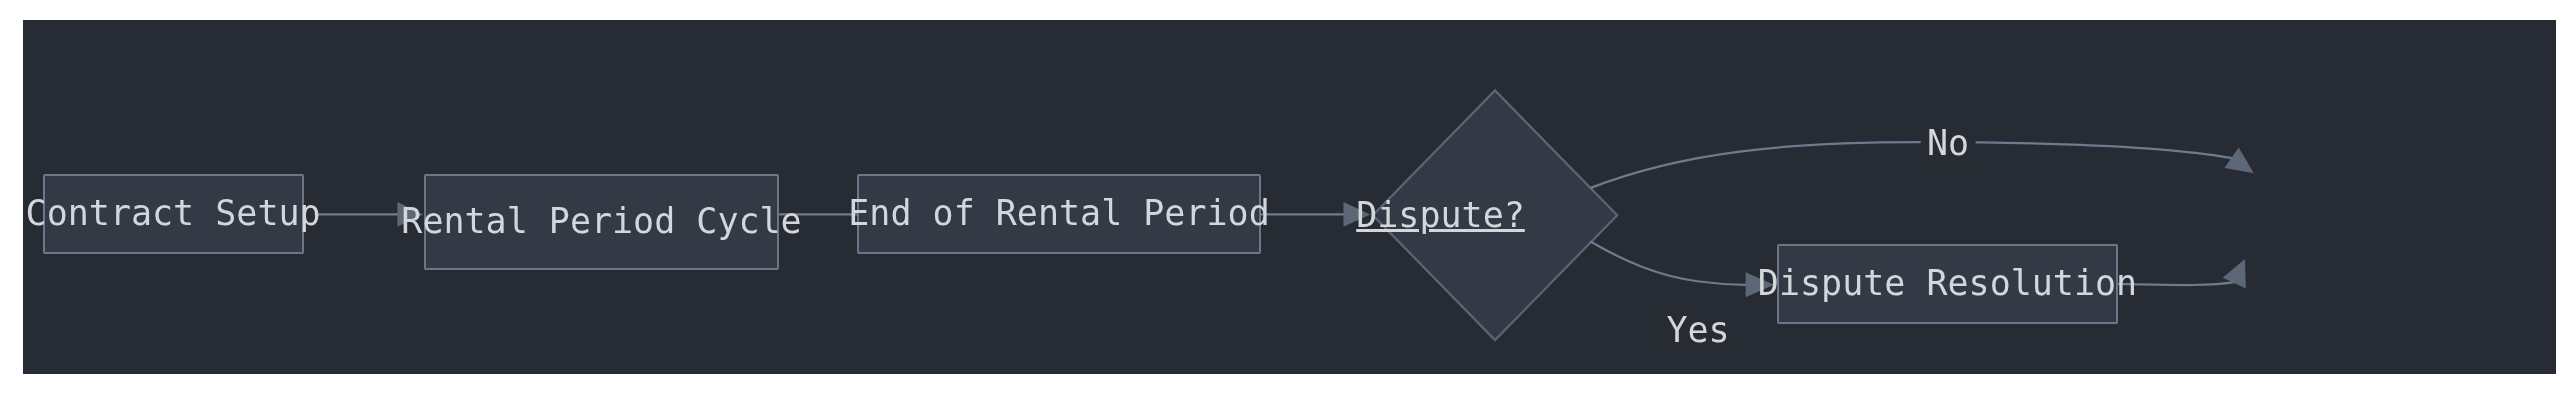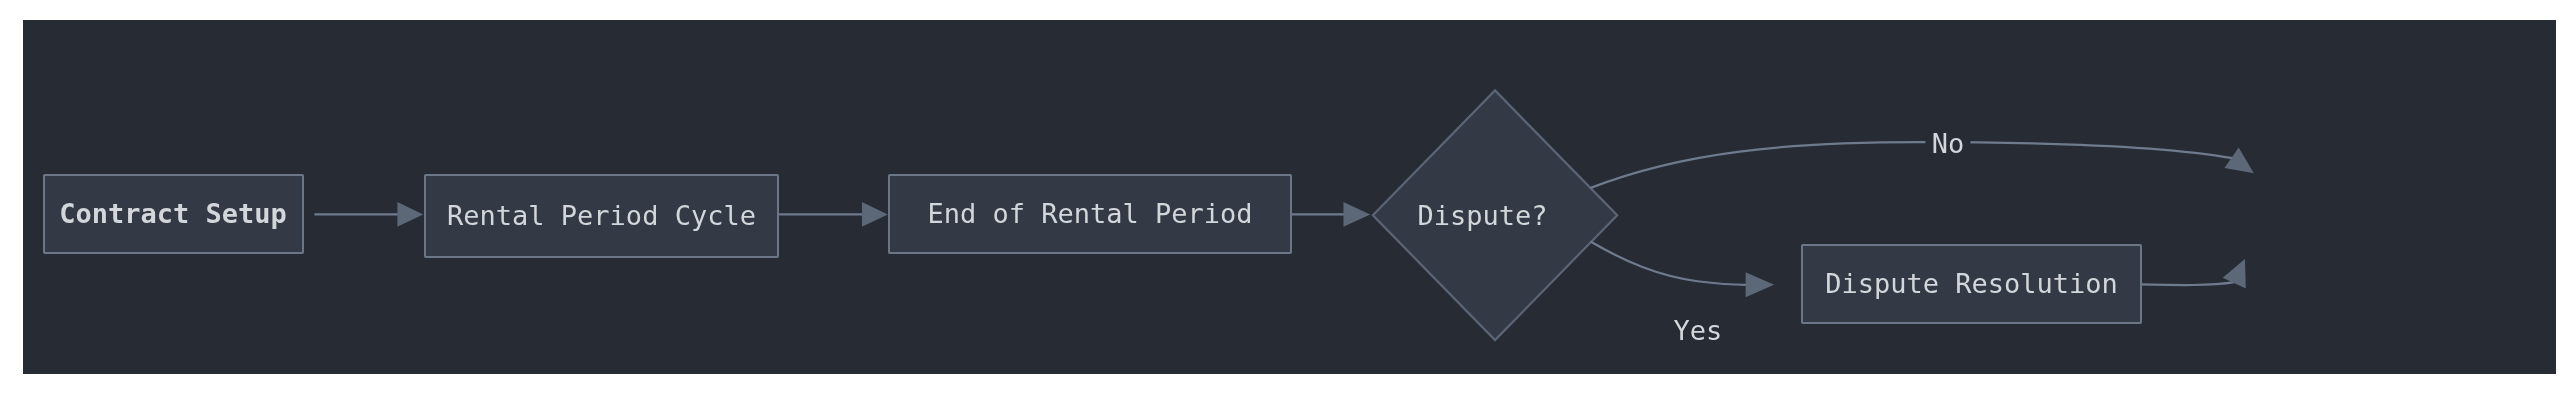--- a/index.html
+++ b/index.html
@@ -45,21 +45,21 @@
     box-sizing:border-box;
     background:var(--node-fill,#333a45);
     border:2.7px solid var(--node-border,#6b7787);
     border-radius:1.8px;
     display:flex;
     align-items:center;
     justify-content:center;
   }
   .node-label, .decision-label, .edge-label{
     color:var(--text,#d3d6da);
-    font-size:27px;
+    font-size:35px;
     line-height:1;
     white-space:nowrap;
   }
   .decision-label{
     position:absolute;
     display:flex;
     align-items:center;
     justify-content:center;
   }
   .edge-label{
@@ -97,37 +97,37 @@
 
        Dispute Resolution --&gt;
       <path class="edge" d="M 1757 249 C 1795 271, 1832 287, 1876 293 C 1900 296, 1915 297, 1930 297"></path>
       <polygon class="arrowhead" points="1930,283 1930,311 1962,297"></polygon>
 
       
       <path class="edge" d="M 2346 296 C 2402 297, 2448 299, 2478 294"></path>
       <polygon class="arrowhead" points="2490,268 2491,301 2465,289"></polygon>
     </svg>
 
-    <div class="node" style="left:19.6px; top:154px; width:261px; height:80px;font-weight:bold;">
+    <div class="node" style="left:19.6px; top:154px; width:261px; height:80px;">
       <span class="node-label">Contract Setup</span>
     </div>
 
-    <div class="node" style="left:401px; top:154px; width:355px; height:84px;">
+    <div class="node" style="left:401px; top:154px; width:355px; height:96px;">
       <span class="node-label">Rental Period Cycle</span>
     </div>
 
-    <div class="node" style="left:865px; top:154px; width:404px; height:80px;">
+    <div class="node" style="left:834px; top:154px; width:404px; height:80px;">
       <span class="node-label">End of Rental Period</span>
     </div>
 
-    <div class="decision-label" style="left:1370px; top:178px; width:179px; height:36px;">
+    <div class="decision-label" style="left:1328px; top:178px; width:179px; height:36px;text-decoration:underline;">
       <span class="node-label">Dispute?</span>
     </div>
 
-    <div class="node" style="left:1754px; top:224px; width:341px; height:80px;margin-left:24px;">
+    <div class="node" style="left:1754px; top:224px; width:341px; height:80px;">
       <span class="node-label">Dispute Resolution</span>
     </div>
 
 
     <div class="edge-label" style="left:1925px; top:124px;">No</div>
 
     <div class="edge-label" style="left:1675px; top:267px;margin-top:44px;">Yes</div>
 
   </div>
 </div>

